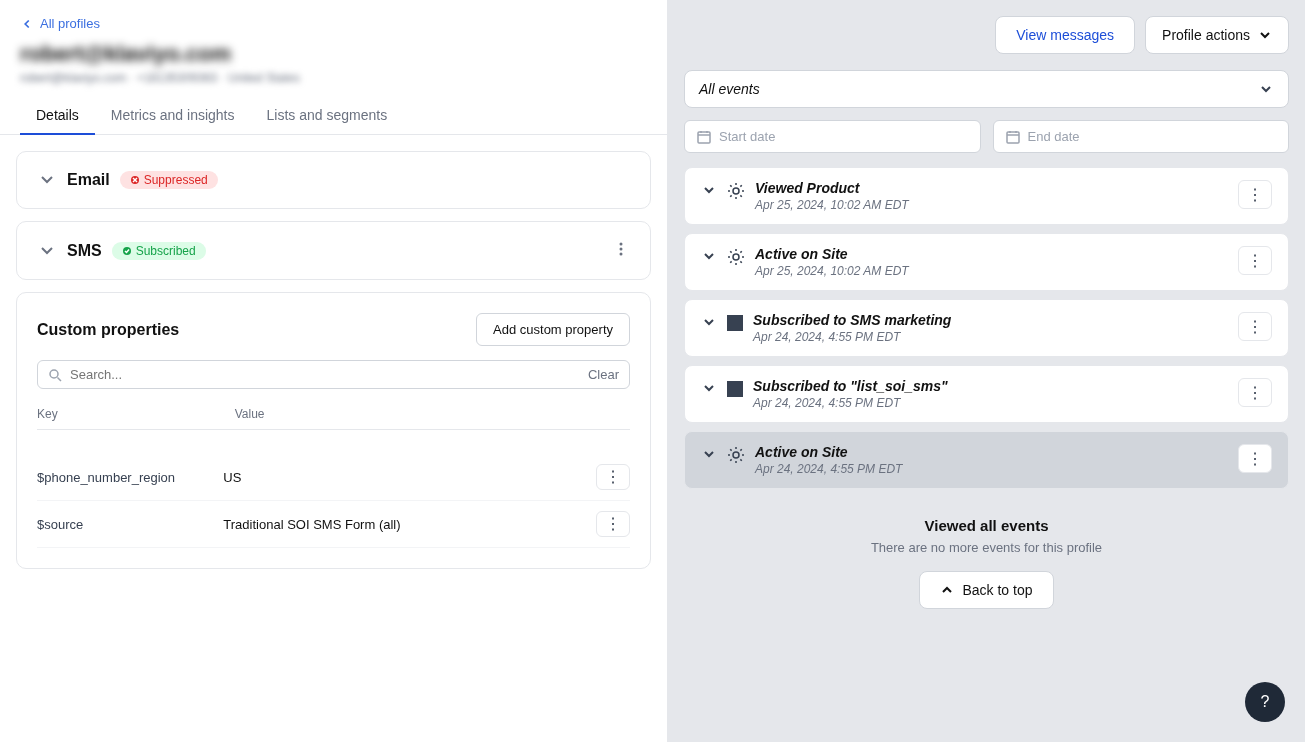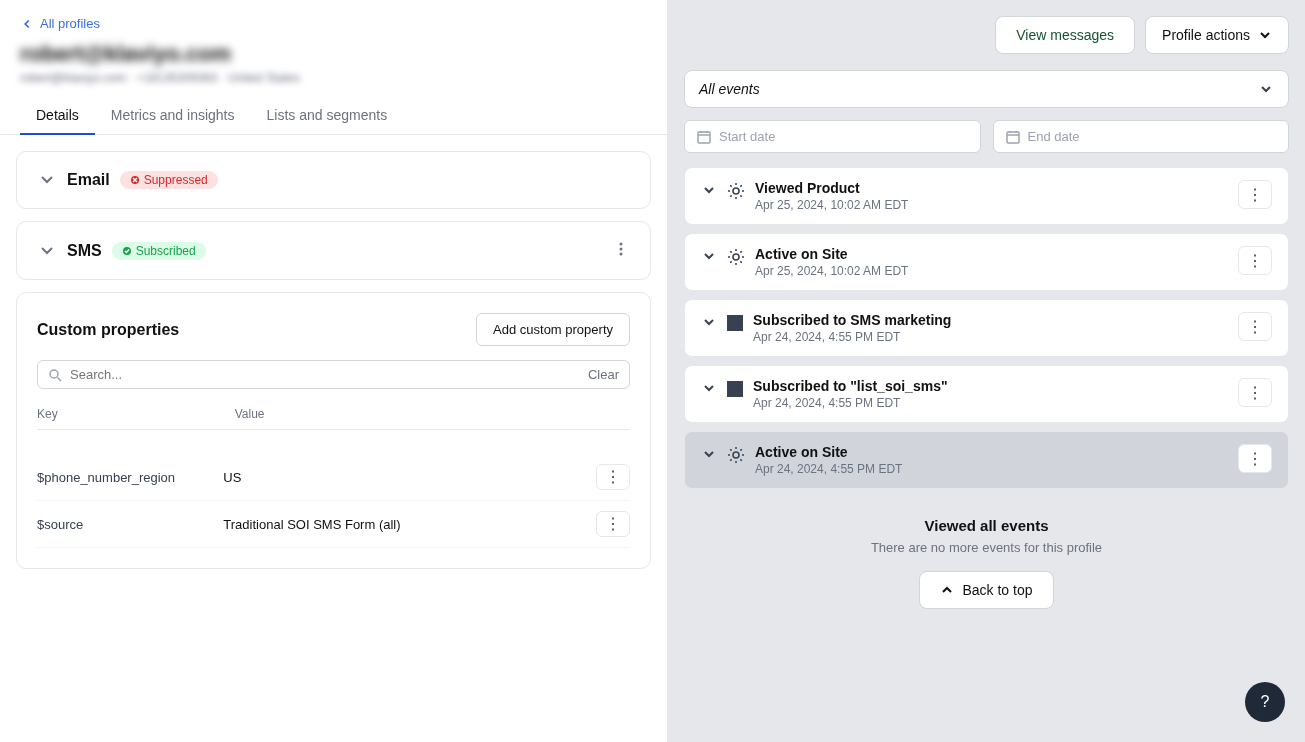--- a/index.html
+++ b/index.html
@@ -56,38 +56,38 @@
     .events-filter { background: #fff; border: 1px solid #d1d5db; border-radius: 8px; padding: 10px 14px; display: flex; align-items: center; justify-content: space-between; margin-bottom: 12px; font-style: italic; }
     .date-filters { display: flex; gap: 12px; margin-bottom: 14px; }
     .date-input { background: #fff; border: 1px solid #d1d5db; border-radius: 6px; padding: 8px 12px; display: flex; align-items: center; gap: 8px; flex: 1; font-size: 13px; color: #9ca3af; cursor: pointer; }
 
     
     .event-item { background: #fff; border: 1px solid #e5e7eb; border-radius: 8px; padding: 12px 16px; margin-bottom: 8px; display: flex; align-items: flex-start; gap: 10px; }
     .event-item.highlighted { background: #d1d5db; }
     .event-chevron { width: 16px; height: 16px; color: #374151; cursor: pointer; flex-shrink: 0; margin-top: 2px; }
     .event-gear { width: 18px; height: 18px; color: #374151; flex-shrink: 0; margin-top: 2px; }
     .event-square { width: 16px; height: 16px; background: #374151; flex-shrink: 0; margin-top: 3px; }
-    .event-content { flex: 1; }
+    .event-content { flex: 1; font-style: italic; }
     .event-title { font-size: 14px; font-weight: 600; color: #111; }
     .event-date { font-size: 12px; color: #6b7280; margin-top: 2px; }
     .event-more-btn { background: #fff; border: 1px solid #e5e7eb; border-radius: 6px; padding: 4px 8px; cursor: pointer; color: #374151; font-size: 16px; }
 
     
     .events-end { text-align: center; padding: 20px 0 16px; }
     .events-end-title { font-size: 15px; font-weight: 600; margin-bottom: 6px; }
     .events-end-sub { font-size: 13px; color: #6b7280; }
 
     .back-to-top-btn { display: flex; align-items: center; gap: 8px; padding: 10px 20px; border: 1px solid #d1d5db; border-radius: 8px; background: #fff; cursor: pointer; font-size: 14px; color: #111; margin: 0 auto; }
 
     
     .help-btn { position: fixed; bottom: 20px; right: 20px; width: 40px; height: 40px; background: #1f2937; border-radius: 50%; display: flex; align-items: center; justify-content: center; color: #fff; font-size: 16px; cursor: pointer; }
 
     
     .top-right-bar { position: absolute; top: 16px; right: 16px; display: flex; gap: 10px; }
-    .view-msgs-btn { padding: 10px 20px; border: 1px solid #d1d5db; border-radius: 8px; background: #fff; cursor: pointer; font-size: 14px; color: #14532d; }
+    .view-msgs-btn { padding: 10px 20px; border: 1px solid #d1d5db; border-radius: 8px; background: #fff; cursor: pointer; font-size: 14px; color: #1d4ed8; }
     .profile-actions-btn { padding: 10px 16px; border: 1px solid #d1d5db; border-radius: 8px; background: #fff; cursor: pointer; font-size: 14px; color: #111; display: flex; align-items: center; gap: 8px; }
   </style>
 </head>
 <body>
 
 <div class="layout">
 
   <div class="left-panel">
     <div class="profile-header">
       <a class="back-link">

